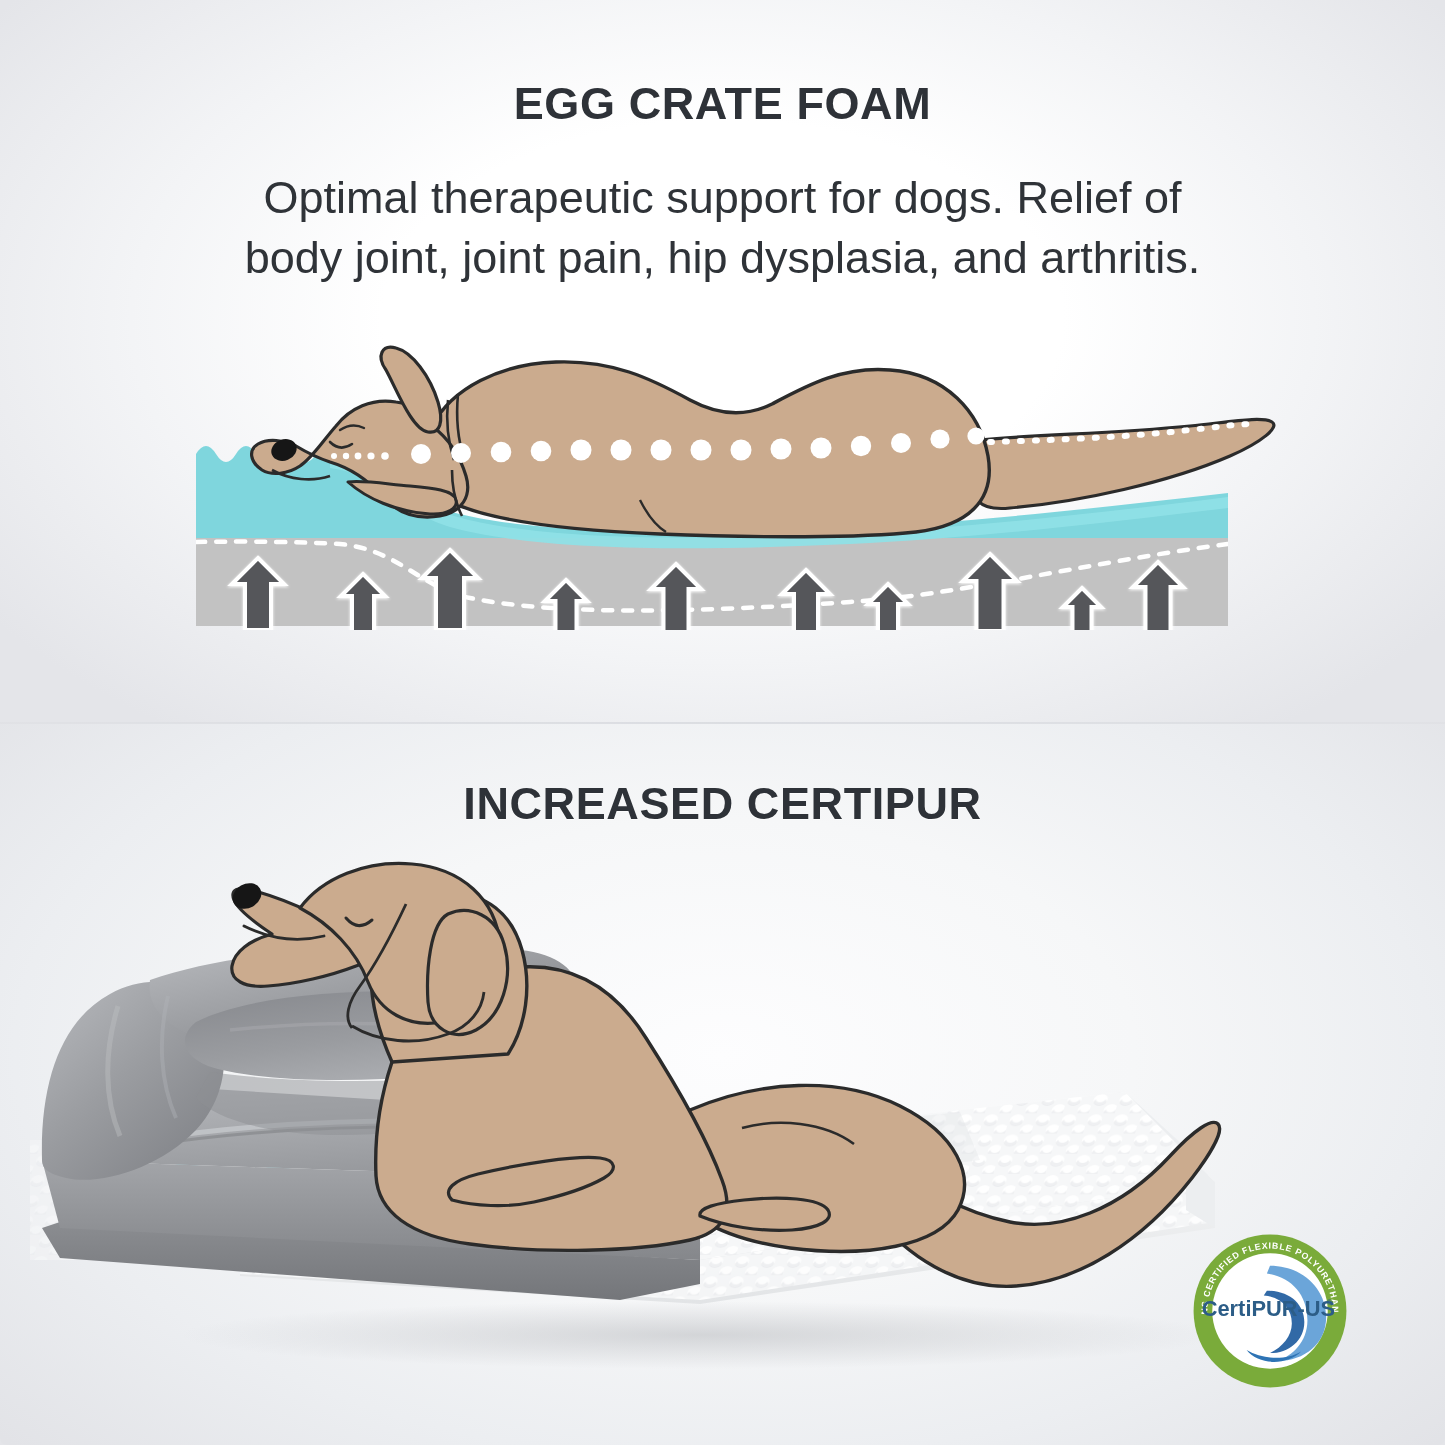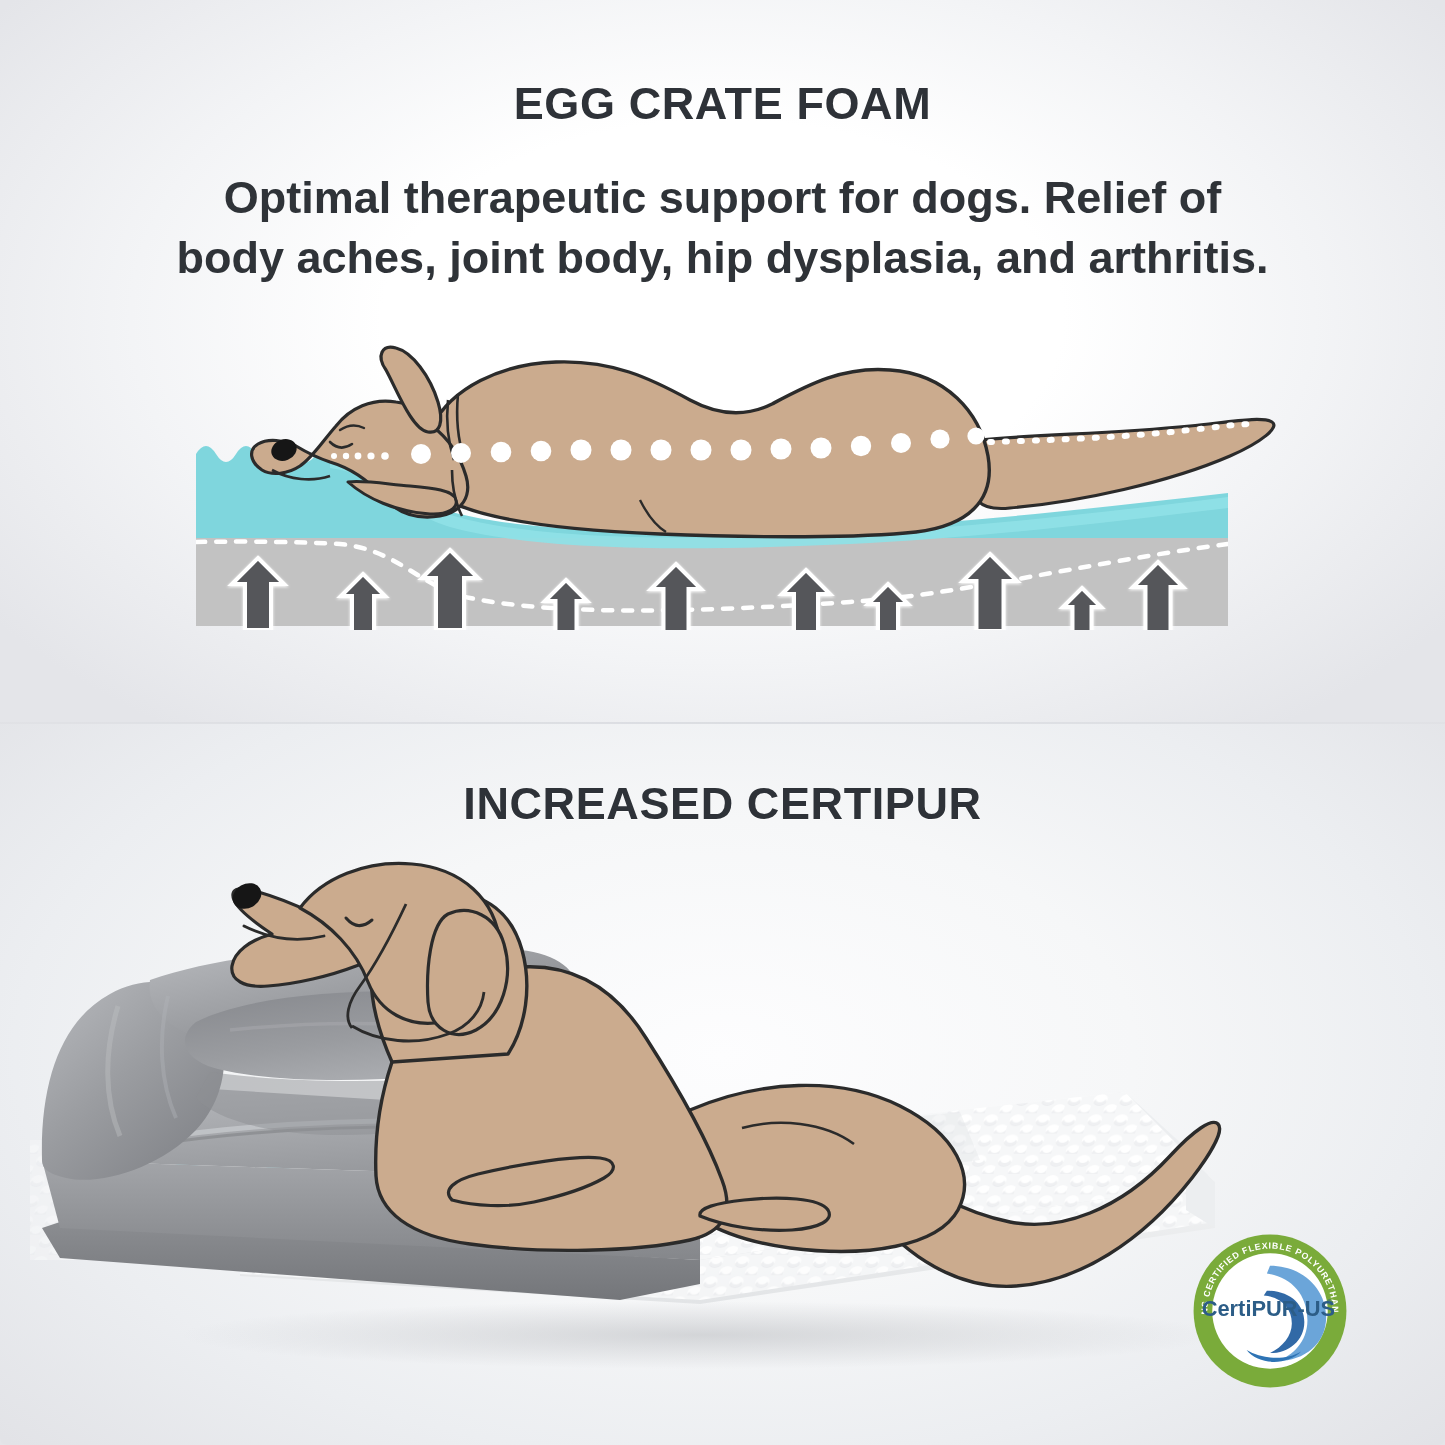--- a/index.html
+++ b/index.html
@@ -27,21 +27,21 @@
   
   .heading{
     position:absolute;left:0;width:1445px;text-align:center;
     color:#2e3238;font-weight:700;letter-spacing:.6px;
     text-shadow:0 1px 0 rgba(255,255,255,.7);
   }
   #title-egg{top:78px;font-size:45px;}
   #title-air{top:778px;font-size:45px;}
   #subtitle{
     position:absolute;left:50px;top:168px;width:1345px;text-align:center;
-    color:#2f3338;font-size:45px;font-weight:700;line-height:1.34;
+    color:#2f3338;font-size:45px;font-weight:400;line-height:1.34;
   }
 
   
   #top-diagram{position:absolute;left:0;top:330px;width:1445px;height:340px;}
   #top-diagram svg{display:block;}
 
   
   #bottom-scene{position:absolute;left:0;top:830px;width:1445px;height:600px;}
   #bottom-scene svg{display:block;}
 
@@ -55,21 +55,21 @@
 <body>
 
 <div id="stage">
 
   <div class="panel" id="panel-top"></div>
 
   <div class="heading" id="title-egg">EGG CRATE FOAM</div>
 
   <div id="subtitle">
     <div>Optimal therapeutic support for dogs. Relief of</div>
-    <div>body aches, joint body, hip dysplasia, and arthritis.</div>
+    <div>body joint, joint pain, hip dysplasia, and arthritis.</div>
   </div>
 
   <div id="top-diagram">
     <svg width="1445" height="340" viewBox="0 0 1445 340" xmlns="http://www.w3.org/2000/svg">
       <defs>
         <clipPath id="clipBed">
           <rect x="196" y="0" width="1032" height="300"></rect>
         </clipPath>
         <filter id="arrowShadow" x="-40%" y="-40%" width="180%" height="180%">
           <feDropShadow dx="0" dy="1" stdDeviation="1.4" flood-color="#ffffff" flood-opacity="1"></feDropShadow>

